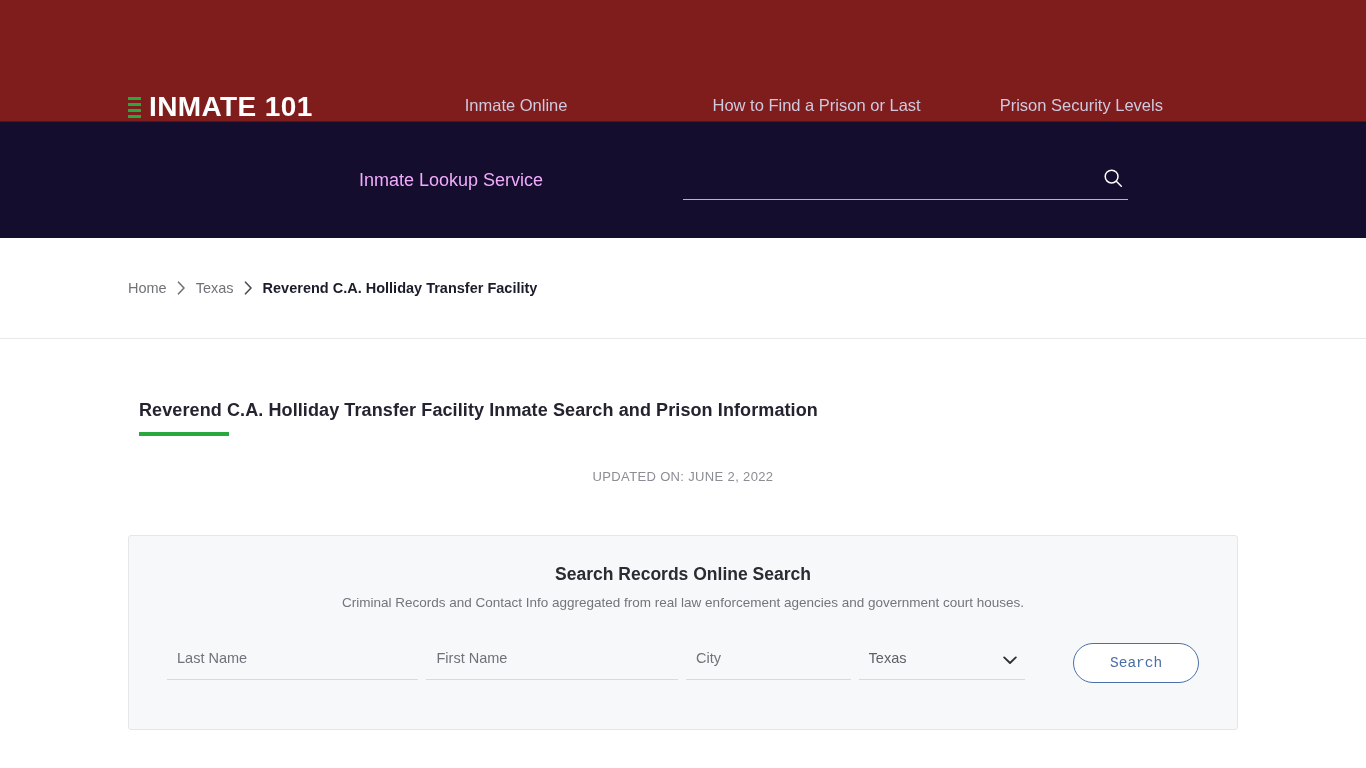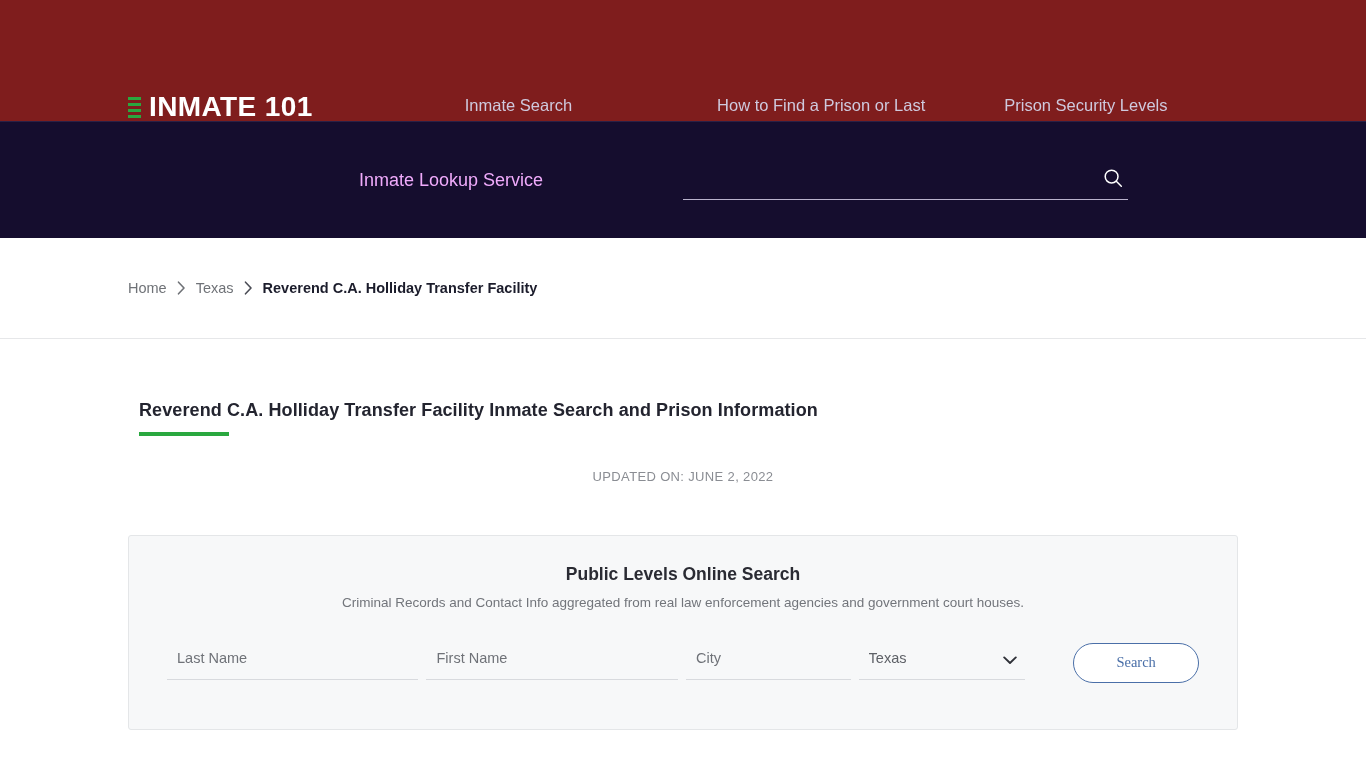--- a/index.html
+++ b/index.html
@@ -239,40 +239,40 @@
     pointer-events: none;
   }
   .search-btn {
     width: 126px;
     height: 40px;
     border-radius: 22px;
     border: 1px solid #4a6fa8;
     background: #ffffff;
     color: #4a6fa8;
     font-size: 14.5px;
-    font-family: Liberation Serif, serif;
+    font-family: Liberation Mono, monospace;
     cursor: pointer;
     margin-bottom: -3px;
   }
 </style>
 </head>
 <body>
 
 <div class="topbar">
   <div class="logo-wrap">
     <span class="logo-bars">
       <i></i>
         <i></i>
         <i></i>
         <i></i>
     </span>
     <span class="logo-text">INMATE 101</span>
   </div>
   <nav class="mainnav">
-    <a href="#">Inmate Search</a>
+    <a href="#">Inmate Online</a>
     <span class="nav-gap-1"></span>
     <a href="#">How to Find a Prison or Last</a>
     <span class="nav-gap-2"></span>
     <a href="#">Prison Security Levels</a>
   </nav>
 </div>
 
 <div class="searchstrip">
   <span class="lookup-label">Inmate Lookup Service</span>
   <div class="search-field">
@@ -307,21 +307,21 @@
 <div class="content">
 
   <div class="page-title-wrap">
     <h1 class="page-title">Reverend C.A. Holliday Transfer Facility Inmate Search and Prison Information</h1>
     <div class="title-accent"></div>
   </div>
 
   <div class="updated-on">UPDATED ON: JUNE 2, 2022</div>
 
   <div class="records-card">
-    <div class="card-title">Public Levels Online Search</div>
+    <div class="card-title">Search Records Online Search</div>
     <div class="card-sub">Criminal Records and Contact Info aggregated from real law enforcement agencies and government court houses.</div>
 
     <form class="card-form">
       <div class="fld fld-last">
         <input type="text" placeholder="Last Name" style="">
       </div>
       <div class="fld fld-first">
         <input type="text" placeholder="First Name" style="">
       </div>
       <div class="fld fld-city">

